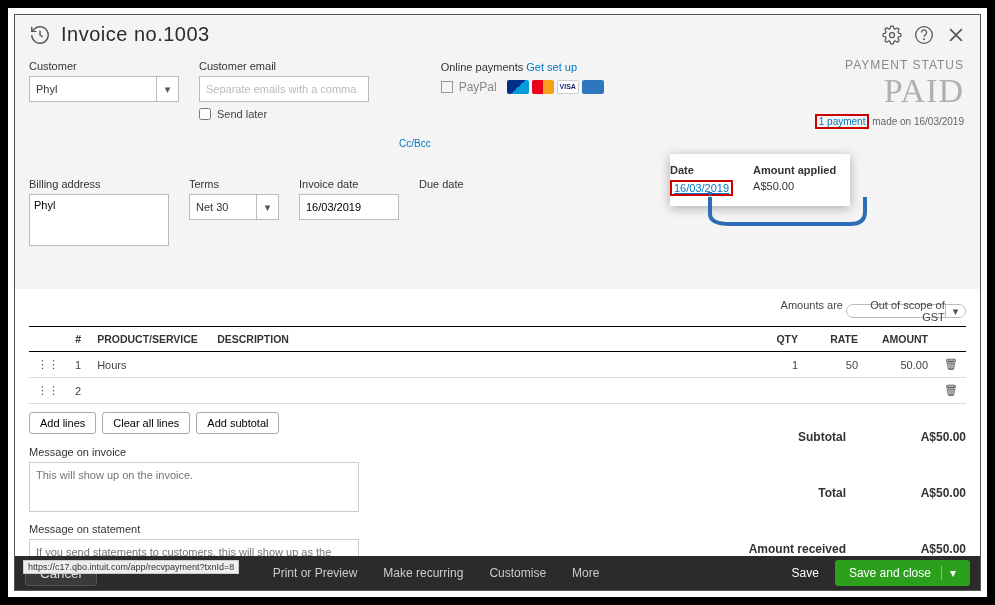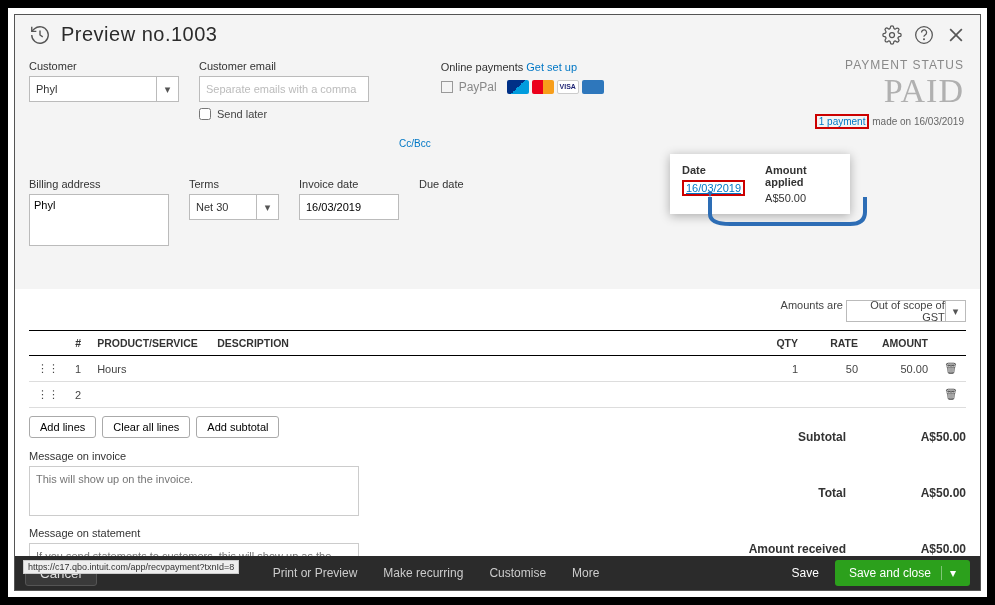--- a/index.html
+++ b/index.html
@@ -32,35 +32,35 @@
   .cards { display:flex; gap:3px; margin-left:4px;}
   .card { width:22px; height:14px; border-radius:2px;}
   .ccbcc { font-size:10px; color:#0077c5; margin-top:6px; cursor:pointer;}
   
   .paid-block { position:absolute; right:16px; top:4px; text-align:right;}
   .pstatus { font-size:12px; letter-spacing:1px; color:#888;}
   .paid { font-family: Georgia, serif; font-size:34px; color:#b0b0b0; letter-spacing:1px;}
   .paid-meta { font-size:10px; color:#666; margin-top:6px;}
   .paid-link { color:#0077c5; cursor:pointer; border:2px solid #c00; padding:0 2px;}
   
-  .popover { position:absolute; top:100px; right:130px; width:180px; background:#fff; box-shadow:0 2px 10px rgba(0,0,0,0.3); padding:10px 12px; font-size:11px;}
+  .popover { position:absolute; top:100px; right:130px; width:180px; background:#fff; box-shadow:0 2px 10px rgba(0,0,0,0.3); padding:10px 0; font-size:11px;}
   .popover .cols{display:flex; gap:20px;}
   .popover .col b{display:block; font-size:11px; margin-bottom:4px;}
   .date-link { color:#0077c5; text-decoration:underline; border:2px solid #c00; padding:0 2px; display:inline-block; cursor:pointer;}
   
   .arrow { position:absolute; top:138px; right:90px; width:220px; height:40px; pointer-events:none;}
   
   .row2 { display:flex; gap:20px; margin-top:28px;}
   .billing textarea { width:140px; height:52px; resize:none; border:1px solid #bbb; padding:4px; font-size:11px; font-family:inherit;}
   .terms .select{width:90px;}
   .idate .input, .ddate .input{width:100px;}
   
   .midwhite { background:#fff; padding:10px 14px 0 14px; position:relative; flex:1; overflow:hidden;}
   .amounts-are { text-align:right; font-size:11px; color:#444; margin-bottom:8px;}
-  .amounts-are .select{display:inline-flex; width:120px; height:22px; font-size:11px;}
+  .amounts-are .select{display:inline-flex; width:120px; height:14px; font-size:11px;border-radius:8px;}
   table.lines { width:100%; border-collapse:collapse; font-size:11px;}
   table.lines th { text-align:left; font-weight:bold; border-top:1px solid #000; border-bottom:1px solid #000; padding:6px 8px; font-size:10.5px;}
   table.lines th.r, table.lines td.r { text-align:right;}
   table.lines td { border-bottom:1px solid #ddd; padding:6px 8px; color:#444;}
   .grip { color:#bbb; cursor:grab;}
   .trash { color:#888; cursor:pointer;}
   .btnrow { margin-top:8px; display:flex; gap:6px;}
   .btn { border:1px solid #aaa; background:#fff; border-radius:3px; padding:4px 10px; font-size:11px; cursor:pointer;}
   
   .totals { position:absolute; right:14px; top:120px; width:320px; font-size:12px;}
@@ -85,21 +85,21 @@
 
 <div class="frame">
     <div class="inner">
 
   <div class="hdr">
     <svg class="clock-icon" viewBox="0 0 24 24" fill="none" stroke="currentColor" stroke-width="1.5">
           <path d="M3 12a9 9 0 1 0 3-6.7L3 8"></path>
           <polyline points="3 3 3 8 8 8"></polyline>
           <polyline points="12 7 12 12 15 14"></polyline>
         </svg>
-    <span class="title">Preview no.1003</span>
+    <span class="title">Invoice no.1003</span>
     <span class="spacer"></span>
     <svg class="icon" viewBox="0 0 24 24" fill="none" stroke="currentColor" stroke-width="1.5">
           <circle cx="12" cy="12" r="3"></circle>
           <path d="M19.4 15a1.7 1.7 0 0 0 .34 1.87l.06.06a2 2 0 1 1-2.83 2.83l-.06-.06a1.7 1.7 0 0 0-1.87-.34 1.7 1.7 0 0 0-1 1.56V21a2 2 0 1 1-4 0v-.09a1.7 1.7 0 0 0-1-1.56 1.7 1.7 0 0 0-1.87.34l-.06.06a2 2 0 1 1-2.83-2.83l.06-.06a1.7 1.7 0 0 0 .34-1.87 1.7 1.7 0 0 0-1.56-1H3a2 2 0 1 1 0-4h.09a1.7 1.7 0 0 0 1.56-1 1.7 1.7 0 0 0-.34-1.87l-.06-.06a2 2 0 1 1 2.83-2.83l.06.06a1.7 1.7 0 0 0 1.87.34H9a1.7 1.7 0 0 0 1-1.56V3a2 2 0 1 1 4 0v.09a1.7 1.7 0 0 0 1 1.56 1.7 1.7 0 0 0 1.87-.34l.06-.06a2 2 0 1 1 2.83 2.83l-.06.06a1.7 1.7 0 0 0-.34 1.87V9a1.7 1.7 0 0 0 1.56 1H21a2 2 0 1 1 0 4h-.09a1.7 1.7 0 0 0-1.56 1z"></path>
         </svg>
     <svg class="icon" viewBox="0 0 24 24" fill="none" stroke="currentColor" stroke-width="1.5">
           <circle cx="12" cy="12" r="10"></circle>
           <path d="M9.1 9a3 3 0 1 1 5.8 1c0 2-3 2-3 4"></path>
           <circle cx="12" cy="17" r="0.5" fill="currentColor"></circle>
         </svg>

